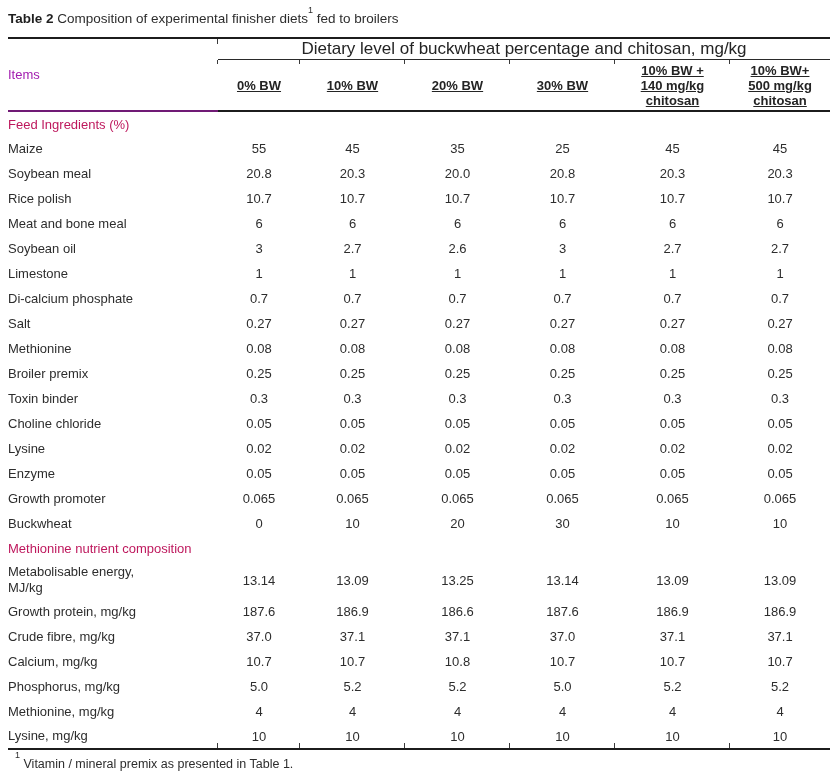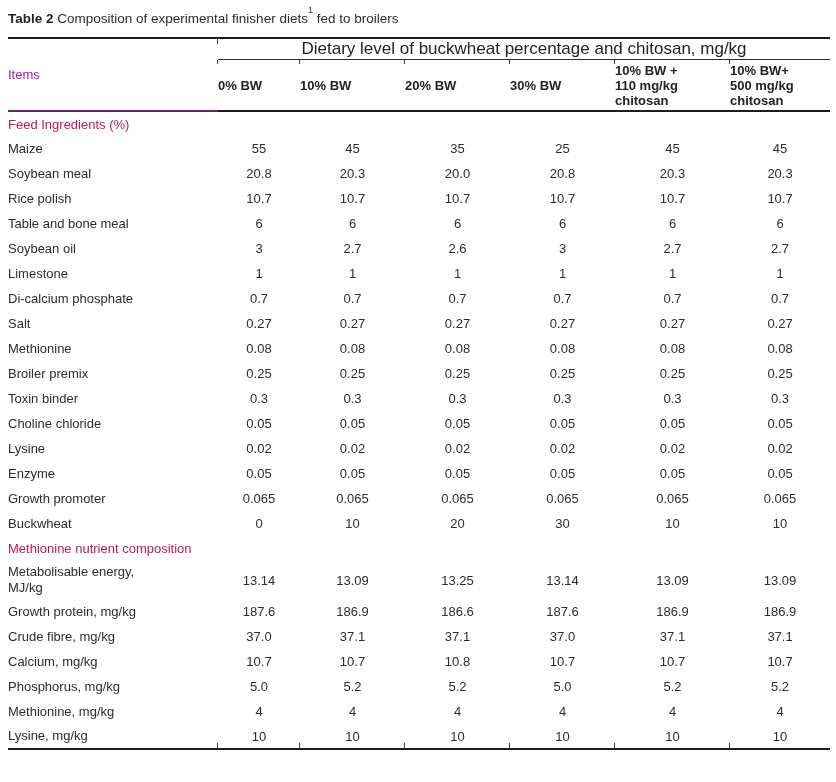--- a/index.html
+++ b/index.html
@@ -69,26 +69,27 @@
     content: "";
     position: absolute;
     top: 0;
     left: -1px;
     width: 1px;
     height: 5px;
     background: #3a3a3a;
   }
   tr.subhead th {
     font-weight: bold;
-    text-align: left;
+    text-align: center;
     vertical-align: middle;
     border-bottom: 2px solid #1c1c1c;
     position: relative;
     height: 50px;
     color: #242424;
+    text-decoration: underline;
   }
   tr.subhead th::before {        
     content: "";
     position: absolute;
     top: 0;
     left: -1px;
     width: 1px;
     height: 4px;
     background: #3a3a3a;
   }
@@ -164,21 +165,21 @@
             <div class="hline">10% BW</div>
           </th>
           <th>
             <div class="hline">20% BW</div>
           </th>
           <th>
             <div class="hline">30% BW</div>
           </th>
           <th>
             <div class="hline">10% BW +</div>
-            <div class="hline">110 mg/kg</div>
+            <div class="hline">140 mg/kg</div>
             <div class="hline">chitosan</div>
           </th>
           <th>
             <div class="hline">10% BW+</div>
             <div class="hline">500 mg/kg</div>
             <div class="hline">chitosan</div>
           </th>
         </tr>
     </thead>
     <tbody id="table-body">
@@ -206,21 +207,21 @@
         <tr>
           <td class="label">Rice polish</td>
           <td class="val">10.7</td>
           <td class="val">10.7</td>
           <td class="val">10.7</td>
           <td class="val">10.7</td>
           <td class="val">10.7</td>
           <td class="val">10.7</td>
         </tr>
         <tr>
-          <td class="label">Table and bone meal</td>
+          <td class="label">Meat and bone meal</td>
           <td class="val">6</td>
           <td class="val">6</td>
           <td class="val">6</td>
           <td class="val">6</td>
           <td class="val">6</td>
           <td class="val">6</td>
         </tr>
         <tr>
           <td class="label">Soybean oil</td>
           <td class="val">3</td>
@@ -392,14 +393,17 @@
           <td class="val">10</td>
           <td class="val">10</td>
           <td class="val">10</td>
           <td class="val">10</td>
           <td class="val">10</td>
           <td class="val">10</td>
         </tr>
       </tbody>
   </table>
 
+  <div class="footnote">
+    <sup class="sup">1</sup><span> Vitamin / mineral premix as presented in Table 1.</span>
+  </div>
 
 </div>
 
 </body></html>

